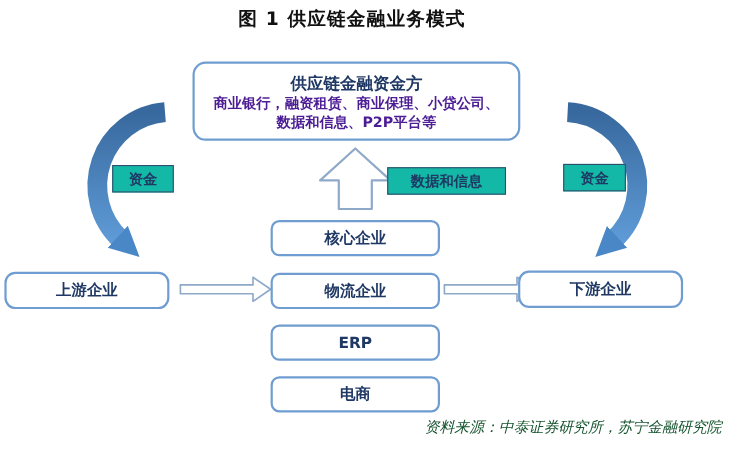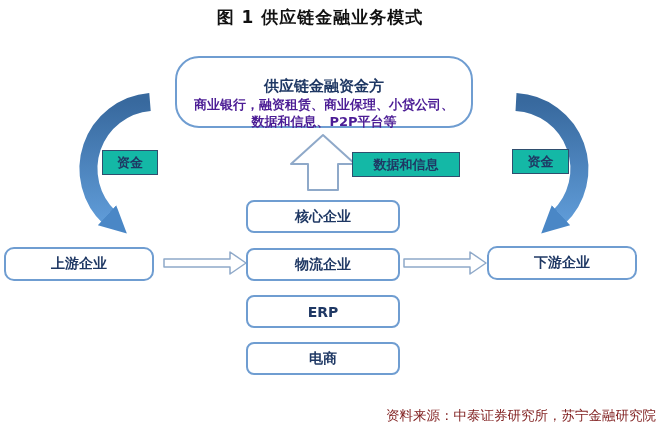--- a/index.html
+++ b/index.html
@@ -12,36 +12,36 @@
     font-size:17px;font-weight:bold;color:#111111;letter-spacing:1px;
   }
   .svg-layer{position:absolute;left:0;top:0;width:666px;height:426px;z-index:1;}
   .box{
     position:absolute;box-sizing:border-box;background:#ffffff;
     border:2px solid #6F9DD1;border-radius:10px;color:#1F3864;
     display:flex;align-items:center;justify-content:center;
     font-weight:bold;z-index:2;
   }
   .funders{
-    left:175px;top:56px;width:298px;height:72px;border-radius:24px;
-    flex-direction:column;justify-content:flex-start;padding-top:19px;
+    left:175px;top:56px;width:298px;height:72px;border-radius:12px;
+    flex-direction:column;justify-content:flex-start;padding-top:9px;
   }
   .funders .heading{font-size:15px;line-height:19px;color:#1F3864;}
   .funders .sub{font-size:13px;line-height:17px;color:#4c1d95;}
   .mid-box{left:246px;width:154px;height:33px;font-size:14px;border-radius:8px;text-align:right;}
   .side-box{width:150px;height:34px;font-size:14px;border-radius:10px;}
   .tag{
     position:absolute;box-sizing:border-box;background:#14b8a6;
     border:1.5px solid #2F4E6E;color:#1F3864;font-weight:bold;font-size:13px;
     display:flex;align-items:center;justify-content:center;z-index:2;
   }
   .source{
-    position:absolute;right:10px;top:407px;
+    position:absolute;right:10px;top:380px;
     font-family:"DejaVu Serif","Liberation Serif",serif;
-    font-size:13.5px;color:#7f1d1d;z-index:2;
+    font-style:italic;font-size:13.5px;color:#14532d;z-index:2;
   }
 </style>
 </head>
 <body>
 
 <div class="canvas">
 
   <div class="fig-title">图 1  供应链金融业务模式</div>
 
   <svg class="svg-layer" width="666" height="426" viewBox="0 0 666 426" xmlns="http://www.w3.org/2000/svg">
@@ -75,17 +75,17 @@
   <div class="tag" style="left:102px;top:150px;width:56px;height:25px;">资金</div>
   <div class="tag" style="left:352px;top:152px;width:108px;height:25px;">数据和信息</div>
   <div class="tag" style="left:512px;top:149px;width:57px;height:25px;">资金</div>
 
   <div class="box mid-box" style="top:200px;">核心企业</div>
   <div class="box mid-box" style="top:248px;">物流企业</div>
   <div class="box mid-box" style="top:295px;">ERP</div>
   <div class="box mid-box" style="top:342px;">电商</div>
 
   <div class="box side-box" style="left:4px;top:247px;">上游企业</div>
-  <div class="box side-box" style="left:487px;top:246px;">下游企业</div>
+  <div class="box side-box" style="left:471px;top:246px;">下游企业</div>
 
   <div class="source">资料来源：中泰证券研究所，苏宁金融研究院</div>
 
 </div>
 
 </body></html>

